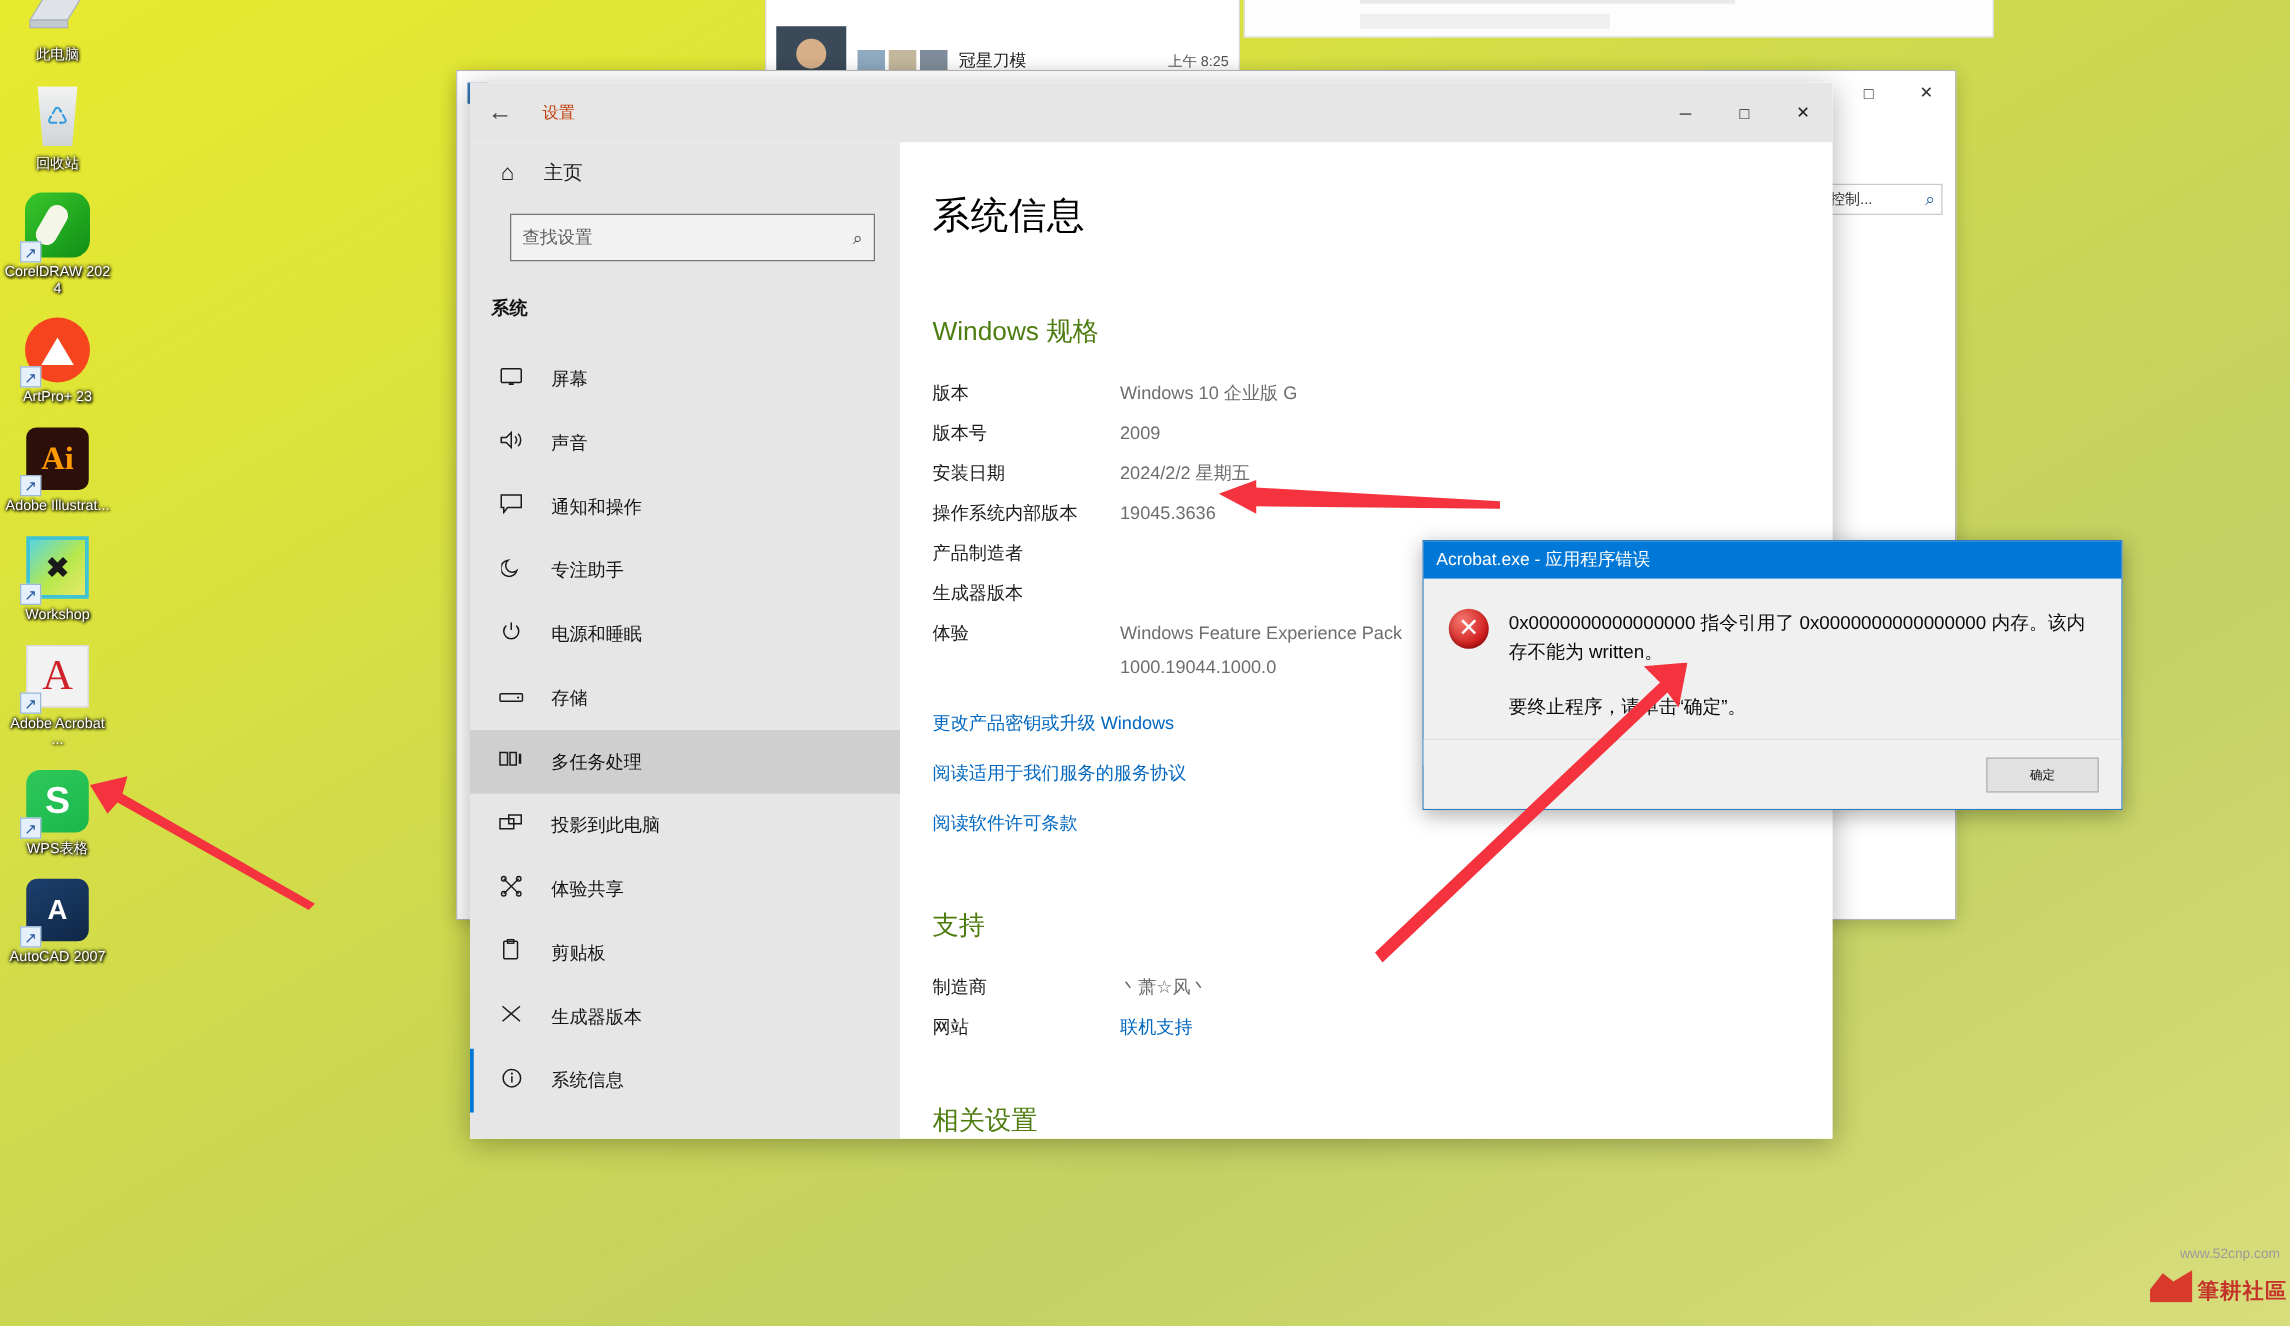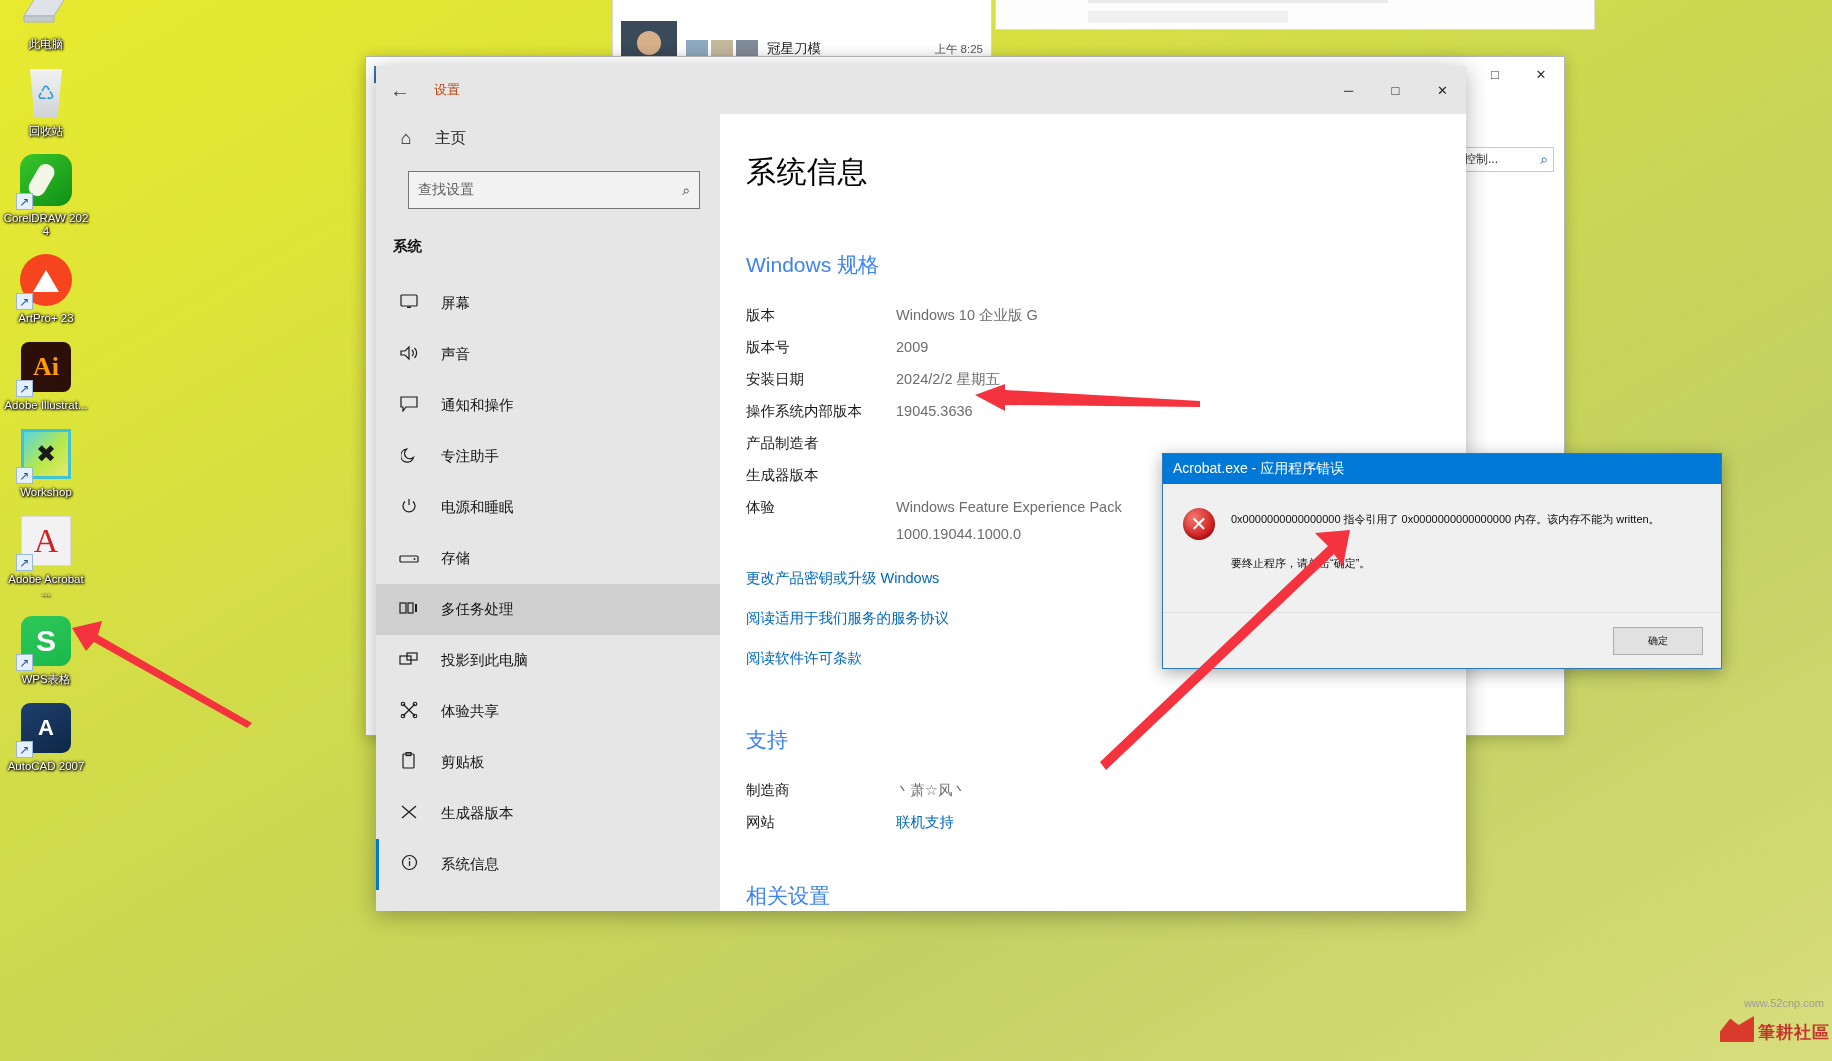--- a/index.html
+++ b/index.html
@@ -117,50 +117,49 @@
   }
   .side-item.active { background:#cfcfcf; }
   .side-item .s-icon { width:22px; text-align:center; font-size:16px; color:#1b1b1b; flex:none; }
   .side-item .s-label { font-size:14.5px; color:#141414; }
   .side-item .accent-bar { position:absolute; left:0; top:0; bottom:0; width:0; }
   .side-item.accent .accent-bar { width:3px; background:#0078d7; }
 
   
   #settings-content { flex:1; background:#ffffff; padding:38px 0 0 26px; position:relative; overflow:hidden; }
   #page-title { font-size:30px; color:#000; font-weight:normal; letter-spacing:.5px; }
-  .sec-title { font-size:21px; color:#3b82f6; margin-top:58px; }
+  .sec-title { font-size:21px; color:#4d7c0f; margin-top:58px; }
   .spec-table { margin-top:23px; }
   .spec-row { display:flex; margin-bottom:5px; }
   .spec-key { width:150px; font-size:14.5px; color:#1a1a1a; line-height:27px; }
   .spec-val { font-size:14.5px; color:#6d6d6d; line-height:27px; white-space:pre-line; }
   .link { font-size:14.5px; color:#0067c0; cursor:pointer; display:block; margin-top:21px; }
   .support-table { margin-top:23px; }
   .support-row { display:flex; margin-bottom:5px; }
   .support-key { width:150px; font-size:14.5px; color:#1a1a1a; line-height:27px; }
   .support-val { font-size:14.5px; color:#6d6d6d; line-height:27px; }
   .support-val.blue { color:#0067c0; cursor:pointer; }
   .sec-title.related { margin-top:46px; }
 
   
   #error-dialog {
-    position:absolute; left:1162px; top:432px; width:560px; height:216px;
+    position:absolute; left:1138px; top:432px; width:560px; height:216px;
     background:#f0f0f0; border:1px solid #2a7ac0; z-index:6;
     box-shadow:0 4px 16px rgba(0,0,0,.33);
-    margin-top:21px;
   }
   #err-titlebar { height:30px; background:#0078d7; display:flex; align-items:center; padding-left:10px; }
   #err-title { color:#ffffff; font-size:14px; }
   #err-body { padding:24px 20px 0 20px; display:flex; gap:16px; background:#f0f0f0; height:150px; }
   #err-icon {
     width:32px;height:32px;border-radius:50%;flex:none;
     background:radial-gradient(circle at 34% 30%, #f4776f, #cf1b1b 68%, #8f0d0d);
     color:#fff;font-size:20px;font-weight:bold;display:flex;align-items:center;justify-content:center;
     line-height:1; box-shadow:inset 0 -2px 4px rgba(0,0,0,.25);
   }
-  #err-text { font-size:11px; color:#0a0a0a; line-height:23px; }
+  #err-text { font-size:15px; color:#0a0a0a; line-height:23px; }
   #err-text .l2 { margin-top:21px; display:block; }
   #err-footer {
     position:absolute; left:0; right:0; bottom:0; height:56px; background:#f0f0f0;
     border-top:1px solid #dfdfdf; display:flex; align-items:center; justify-content:flex-end; padding-right:18px;
   }
   #err-ok {
     min-width:90px; height:28px; border:1px solid #adadad; background:#e1e1e1;
     font-size:10px; color:#111; display:flex; align-items:center; justify-content:center; cursor:pointer;
   }
 

